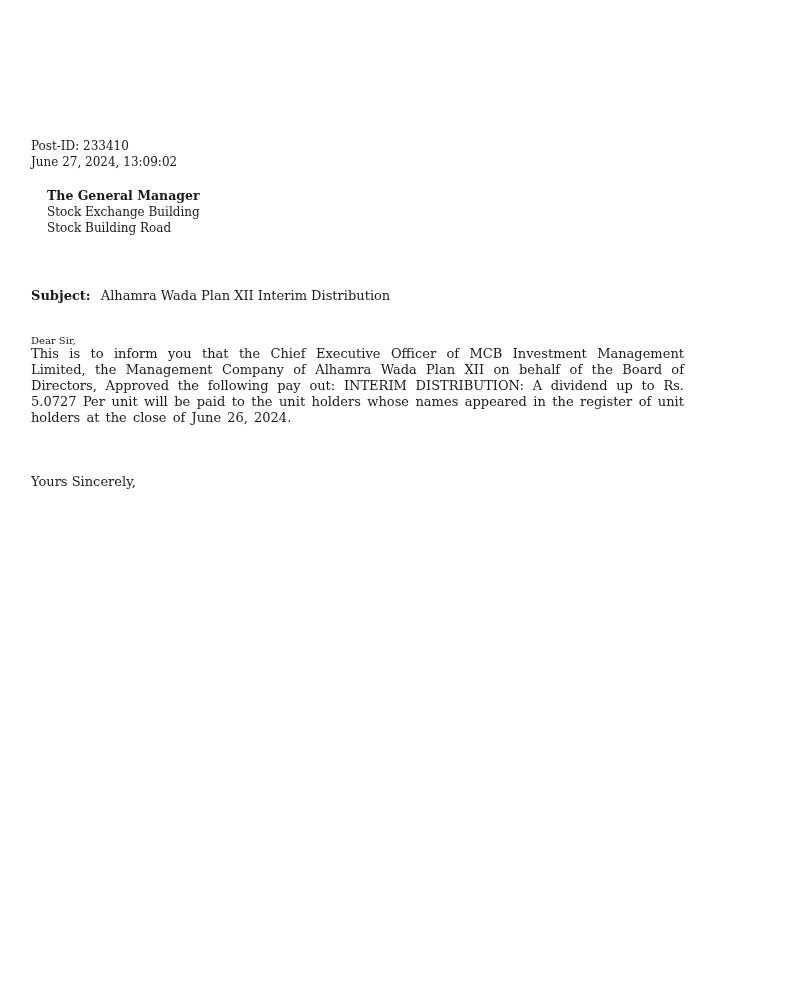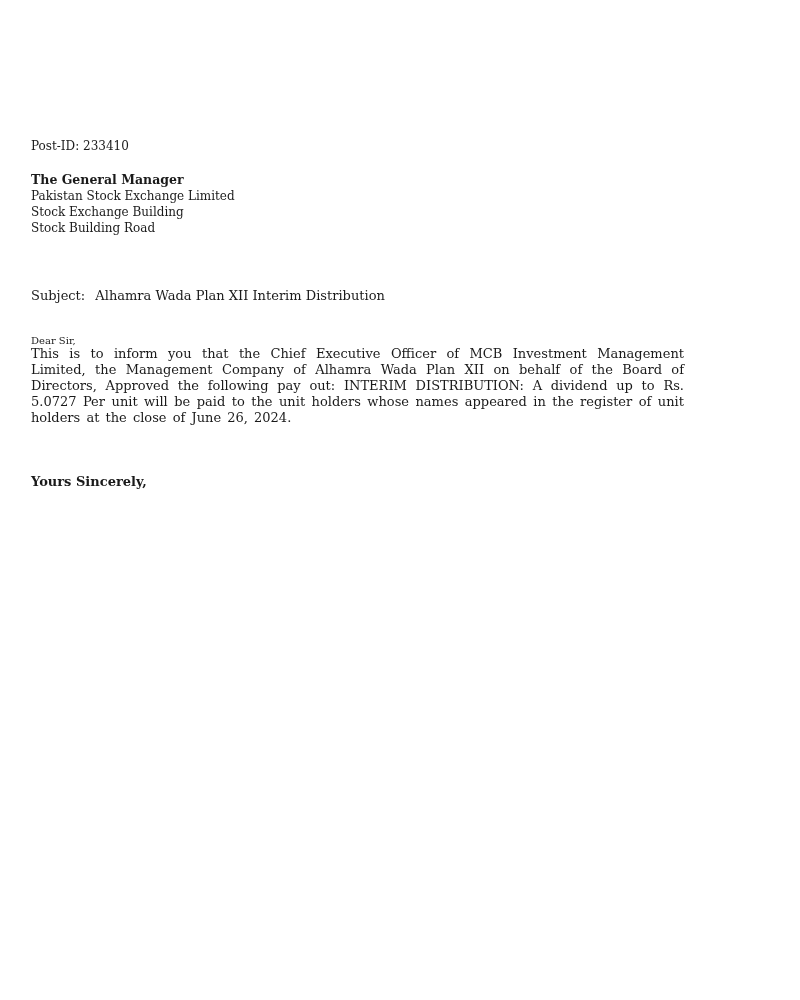--- a/index.html
+++ b/index.html
@@ -18,65 +18,65 @@
     padding: 138px 10px 0 31px;
   }
   .meta-block {
     font-size: 12px;
     line-height: 16px;
   }
   .recipient-block {
     margin-top: 18px;
     font-size: 12px;
     line-height: 16px;
+    margin-left: 16px;
   }
   .recipient-name {
     font-weight: bold;
     font-size: 12.5px;
   }
   .subject-line {
     margin-top: 51px;
     font-size: 13px;
     line-height: 17px;
   }
   .subject-label {
-    font-weight: normal;
+    font-weight: bold;
   }
   .subject-text {
     margin-left: 6px;
   }
   .salutation {
     margin-top: 31px;
     font-size: 10px;
   }
   .body-paragraph {
     font-size: 13px;
     line-height: 16px;
     text-align: justify;
     word-spacing: 2px;
     max-width: 760px;
   }
   .closing {
     margin-top: 48px;
     font-size: 13px;
-    font-weight: bold;
   }
 </style>
 </head>
 <body>
 
 <div class="page">
 
   <div class="meta-block">
     <div>Post-ID: 233410</div>
+    <div>June 27, 2024, 13:09:02</div>
   </div>
 
   <div class="recipient-block">
     <div class="recipient-name">The General Manager</div>
-    <div>Pakistan Stock Exchange Limited</div>
     <div>Stock Exchange Building</div>
     <div>Stock Building Road</div>
   </div>
 
   <div class="subject-line">
     <span class="subject-label">Subject:</span>
     <span class="subject-text">Alhamra Wada Plan XII Interim Distribution</span>
   </div>
 
   <div class="salutation">Dear Sir,</div>

